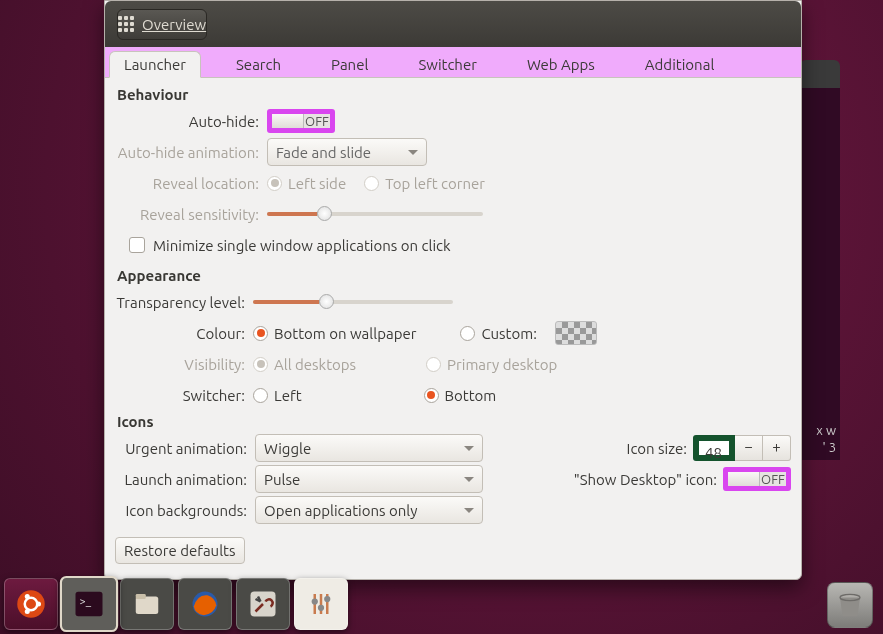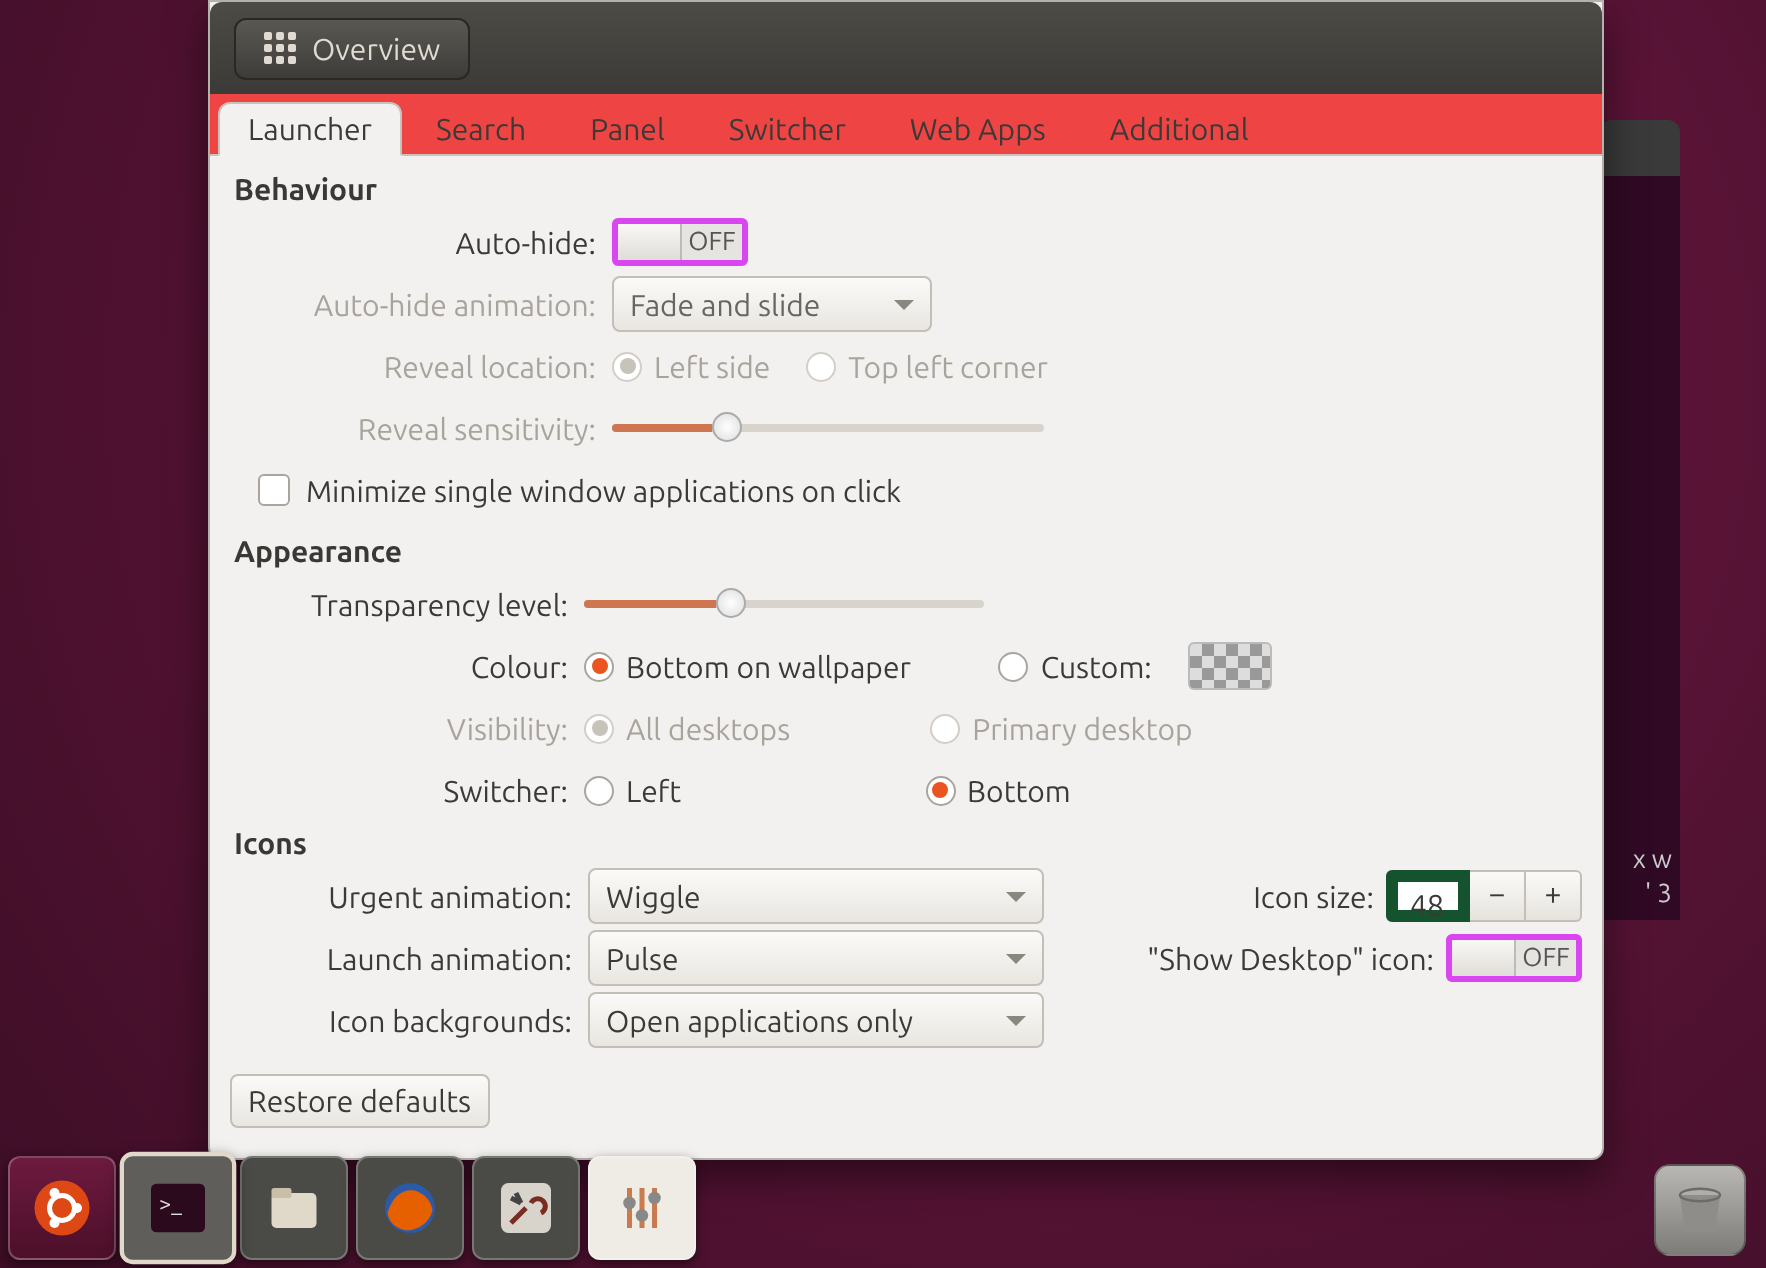--- a/index.html
+++ b/index.html
@@ -16,37 +16,37 @@
 }
 .term .line { position:absolute; right:4px; }
 
 
 .window {
   position:absolute; left:104px; top:0; width:698px; height:580px;
   background:#f2f1f0; border:1px solid #b6b1ab; border-radius:0 0 6px 6px;
   box-shadow:0 8px 20px rgba(0,0,0,.5);
 }
 .win-header { height:46px; background:linear-gradient(#4d4b46,#3c3a36); display:flex; align-items:center; padding-left:12px; border-radius:6px 6px 0 0; }
-.ov-btn { display:flex; align-items:center; gap:8px; background:linear-gradient(#5a5853,#3e3c38); border:1px solid #2a2824; border-radius:6px; padding:6px 14px; color:#dfdbd2; font-size:15px; }
+.ov-btn { display:flex; align-items:center; gap:8px; background:linear-gradient(#5a5853,#3e3c38); border:1px solid #2a2824; border-radius:6px; padding:6px 0; color:#dfdbd2; font-size:15px;text-decoration:underline; }
 .grid-ic { width:16px; height:16px; display:grid; grid-template-columns:repeat(3,4px); gap:2px; }
 .grid-ic i { background:#dfdbd2; border-radius:1px; }
 
 
-.tabs { display:flex; gap:2px; padding:4px 2px 0 4px; background:#ef4444; border-bottom:1px solid #c8c3bc; }
+.tabs { display:flex; gap:20px; padding:4px 2px 0 4px; background:#f0abfc; border-bottom:1px solid #c8c3bc; }
 .tab { padding:4px 14px 4px; font-size:15px; color:#3b3a37; border:1px solid transparent; border-bottom:none; border-radius:6px 6px 0 0; cursor:pointer; }
 .tab.active { background:#f2f1f0; border-color:#c8c3bc; border-bottom:1px solid #f2f1f0; margin-bottom:-1px; }
 
 .body { padding:6px 10px 10px; font-size:15px; color:#3b3a37; }
 .section-h { font-weight:600; margin:2px 0 4px 2px; color:#393834; }
 .row { display:flex; align-items:center; margin:3px 0; min-height:28px; }
-.lbl { width:152px; text-align:right; padding-right:8px; color:#3b3a37;margin-left:39px; }
+.lbl { width:152px; text-align:right; padding-right:8px; color:#3b3a37; }
 .lbl.dim { color:#a8a39b; }
 
 
-.toggle { width:68px; height:24px; border:3px solid #d946ef; border-radius:3px; display:flex; align-items:center; background:#e6e4e1; overflow:hidden; font-size:13px; }
+.toggle { width:68px; height:24px; border:5px solid #d946ef; border-radius:3px; display:flex; align-items:center; background:#e6e4e1; overflow:hidden; font-size:13px; }
 .toggle .knob { width:32px; height:100%; background:linear-gradient(#f9f8f6,#e0ddd8); border-right:1px solid #bbb; }
 .toggle .txt { flex:1; text-align:center; color:#555; }
 
 
 .select { width:160px; height:28px; border:1px solid #c3beb6; border-radius:4px; background:linear-gradient(#fbfaf8,#e9e6e1); display:flex; align-items:center; padding:0 8px; position:relative; color:#666; cursor:pointer; }
 .select.wide { width:228px; color:#3b3a37; }
 .select .chev { position:absolute; right:8px; width:0; height:0; border-left:5px solid transparent; border-right:5px solid transparent; border-top:5px solid #8a8680; }
 
 
 .radio { display:flex; align-items:center; gap:6px; margin-right:18px; cursor:pointer; }

